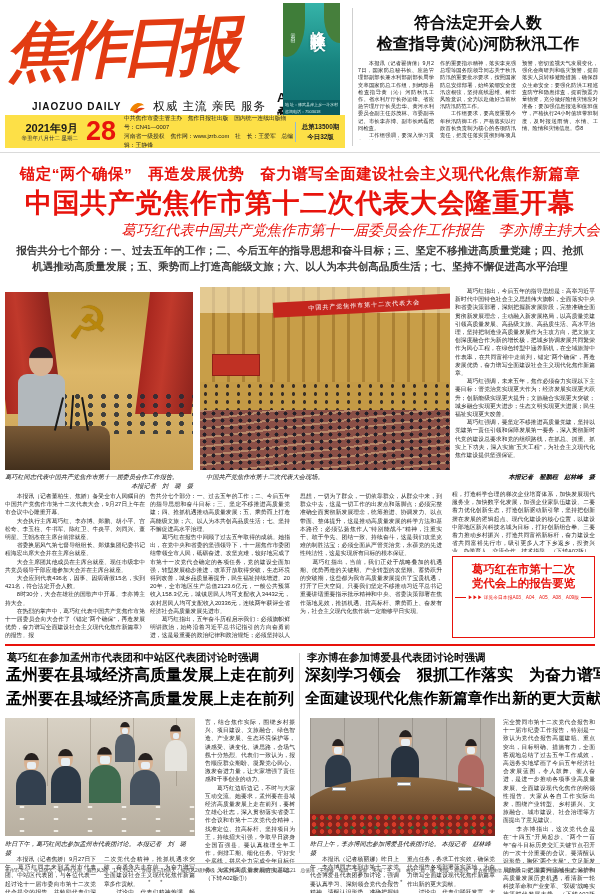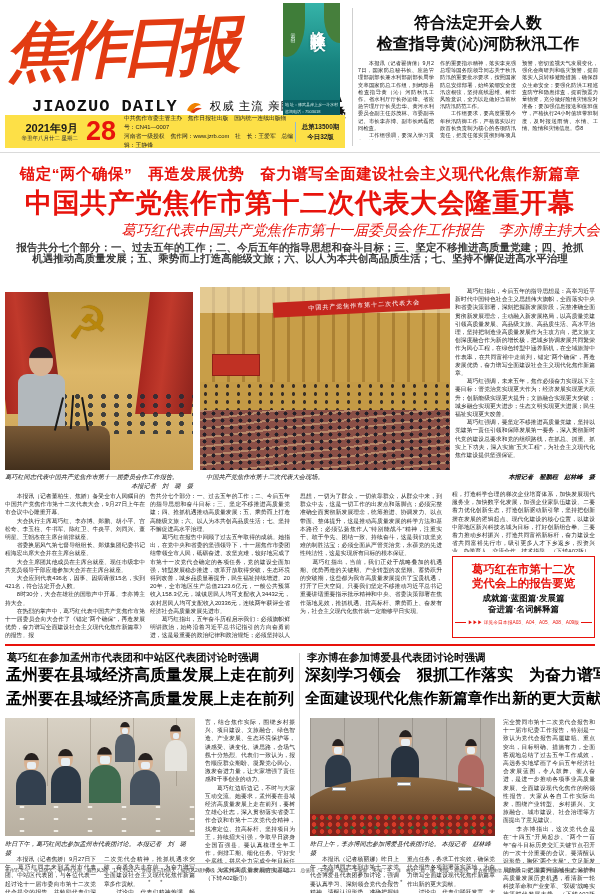--- a/index.html
+++ b/index.html
@@ -2,21 +2,21 @@
 <html><head>
 <meta charset="utf-8">
 <style>
   *{margin:0;padding:0;box-sizing:border-box}
   body{background:#888;font-family:"Liberation Sans",sans-serif}
   #page{position:relative;width:600px;height:894px;background:#fff;margin:0 auto;overflow:hidden;color:#222}
   .abs{position:absolute}
   
   .mast-title{left:6px;top:-2px;width:278px;height:98px;font-family:"DejaVu Serif",serif;font-style:italic;font-weight:900;font-size:63px;line-height:98px;color:#e23b12;letter-spacing:-6px;transform:rotate(-2deg);white-space:nowrap}
   .mast-row{left:32px;top:98px;width:250px;height:17px;display:flex;align-items:center;gap:7px}
-  .mast-en{font-family:Liberation Mono, monospace;font-weight:bold;font-size:17px;letter-spacing:1px;color:#111;white-space:nowrap}
+  .mast-en{font-family:Liberation Sans, sans-serif;font-weight:bold;font-size:10px;letter-spacing:1px;color:#111;white-space:nowrap}
   .mast-slogan{font-weight:normal;font-size:11.5px;color:#111;letter-spacing:1px;white-space:nowrap}
   .mast-edition{font-weight:bold;font-size:12.5px;color:#111;margin-left:4px}
   .mast-ad{left:283px;top:3px;width:57px;height:112px;background:linear-gradient(180deg,#35b3a8,#17837f 55%,#0f6d70);overflow:hidden}
   .ad-cliff1{position:absolute;left:-8px;top:-6px;width:30px;height:60px;background:#3f7d39;border-radius:0 0 60% 40%}
   .ad-cliff2{position:absolute;right:-10px;top:-4px;width:26px;height:44px;background:#467f3c;border-radius:0 0 40% 60%}
   .ad-title{position:absolute;right:13px;top:16px;writing-mode:vertical-rl;color:#fff;font-weight:bold;font-size:15px;letter-spacing:3px;font-family:"Liberation Serif",serif;text-shadow:0 0 2px rgba(0,60,60,.55)}
   .ad-sub{position:absolute;left:7px;top:26px;writing-mode:vertical-rl;color:#eafaf7;font-size:5px;letter-spacing:2px}
   .ad-foot{position:absolute;left:0;bottom:0;width:100%;height:15px;background:#0a5c60;color:#d8f2ee;font-size:4px;line-height:7px;padding:1px 2px;white-space:nowrap}
   .vr-top{left:352px;top:8px;width:1px;height:138px;background:#cfcfcf}
   
@@ -29,21 +29,21 @@
   .db-right{width:50px;border-left:1px solid #90b9d8;text-align:center;font-weight:bold;font-size:6.5px;line-height:10px;color:#222}
   
   .ta-title{left:358px;top:12px;width:240px;text-align:center;font-family:"Liberation Serif",serif;font-weight:bold;font-size:16px;line-height:21px;color:#0a0a0a}
   .ta-cols{left:358px;top:60px;width:240px;height:80px;display:flex;gap:6px;overflow:hidden}
   .ta-col{flex:1;font-size:5.3px;line-height:7.2px;text-align:justify;word-break:break-all;white-space:pre-line;color:#222}
   .hr1{left:0;top:152px;width:600px;height:1px;background:#dadada}
   
   .banner{left:0;top:164px;width:600px;text-align:center;font-weight:bold;font-size:15.5px;color:#e8130c;letter-spacing:.5px}
   .headline{left:0;top:185px;width:600px;text-align:center;font-weight:900;font-size:27px;color:#e8130c;letter-spacing:.5px;white-space:nowrap}
   .subhead{left:0;top:221px;width:600px;text-align:right;font-family:"Liberation Serif",serif;font-style:italic;font-size:14.5px;color:#e8130c}
-  .summary{left:12px;top:242px;width:576px;text-align:center;font-weight:bold;font-size:10.5px;line-height:11px;color:#3b3b3b}
+  .summary{left:12px;top:242px;width:576px;text-align:center;font-weight:bold;font-size:10.5px;line-height:16px;color:#3b3b3b}
   
   .photo{overflow:hidden}
   .ph-left{left:5px;top:292px;width:188px;height:178px;background:linear-gradient(180deg,#b9923f,#ddb768 45%,#c9a156)}
   .drape{position:absolute;top:-6px;height:72%;width:30%;background:linear-gradient(90deg,#a8271f,#c0392b 40%,#8e241d)}
   .drape.l{left:-6px;transform:skewX(7deg)}
   .drape.r{right:-6px;transform:skewX(-7deg)}
   .emblem{position:absolute;left:33%;top:2%;font-size:46px;color:#b8860b;text-shadow:0 0 1px #8a6508}
   .crowd{position:absolute;left:28%;right:0;top:56%;height:24%;background-image:radial-gradient(circle,#232b36 2.2px,transparent 2.7px);background-size:13px 9px;opacity:.85}
   .podium{position:absolute;left:0;bottom:0;width:56%;height:25%;background:linear-gradient(180deg,#7a5a36,#43301d);border-radius:0 10px 0 0}
   .spk-body{position:absolute;left:7%;bottom:22%;width:25%;height:32%;background:#b2b8bc;border-radius:9px 9px 0 0}
@@ -218,24 +218,20 @@
 　　葛巧红指出，五年奋斗历程启示我们：必须旗帜鲜明讲政治，始终沿着习近平总书记指引的方向奋勇前进，这是最重要的政治纪律和政治规矩；必须坚持以人民为中心的发展</div>
   <div class="abs bodytext mc3">思想，一切为了群众，一切依靠群众，从群众中来，到群众中去，这是一切工作的出发点和落脚点；必须完整准确全面贯彻新发展理念，统筹推进、协调发力、以点带面、整体提升，这是推动高质量发展的科学方法和基本路径；必须弘扬焦作人“特别能战斗”精神，注重实干、敢于争先、团结一致、持续奋斗，这是我们攻坚克难的制胜法宝；必须全面从严管党治党，永葆党的先进性纯洁性，这是实现所有目标的根本保证。
 　　葛巧红指出，当前，我们正处于战略叠加的机遇期、优势再造的关键期、产业转型的攻坚期、蓄势跃升的突破期，这些都为我市高质量发展提供了宝贵机遇，打开了巨大空间。只要我们坚定不移推动习近平总书记重要讲话重要指示批示精神和中央、省委决策部署在焦作落地见效，抢抓机遇、拉高标杆、乘势而上、奋发有为，社会主义现代化焦作就一定能够早日实现。</div>
   <div class="abs bodytext mc4b">程，打造科学合理的梯次企业培育体系，加快发展现代服务业，加快数字化发展，加强企业家队伍建设。二要着力优化创新生态，打造创新驱动新引擎，坚持把创新摆在发展的逻辑起点、现代化建设的核心位置，以建设中部地区新兴科技名城为目标，打好创新组合拳。三要着力推动乡村振兴，打造共同富裕新标杆，奋力建设全省共同富裕先行市，吸引更多人才下乡返乡，投资兴业、办学育人、交流合作、技术指导。（下转A02版）</div>
 
   <div class="abs rbox">
     <div class="rbox-t">
       <div>葛巧红在市第十二次</div>
       <div>党代会上的报告要览</div>
     </div>
-    <div class="rbox-l">
-      <div>成就篇·蓝图篇·发展篇</div>
-      <div>奋进篇·名词解释篇</div>
-    </div>
     <div class="rbox-more">
       <span class="ln"></span>
       <span>▶▶▶ 详见今日本报A03、A04、A05、A08、A09版</span>
       <span class="ln"></span>
     </div>
   </div>
 
   <div class="abs hr-red"></div>
   <div class="abs vr-bot"></div>
 

